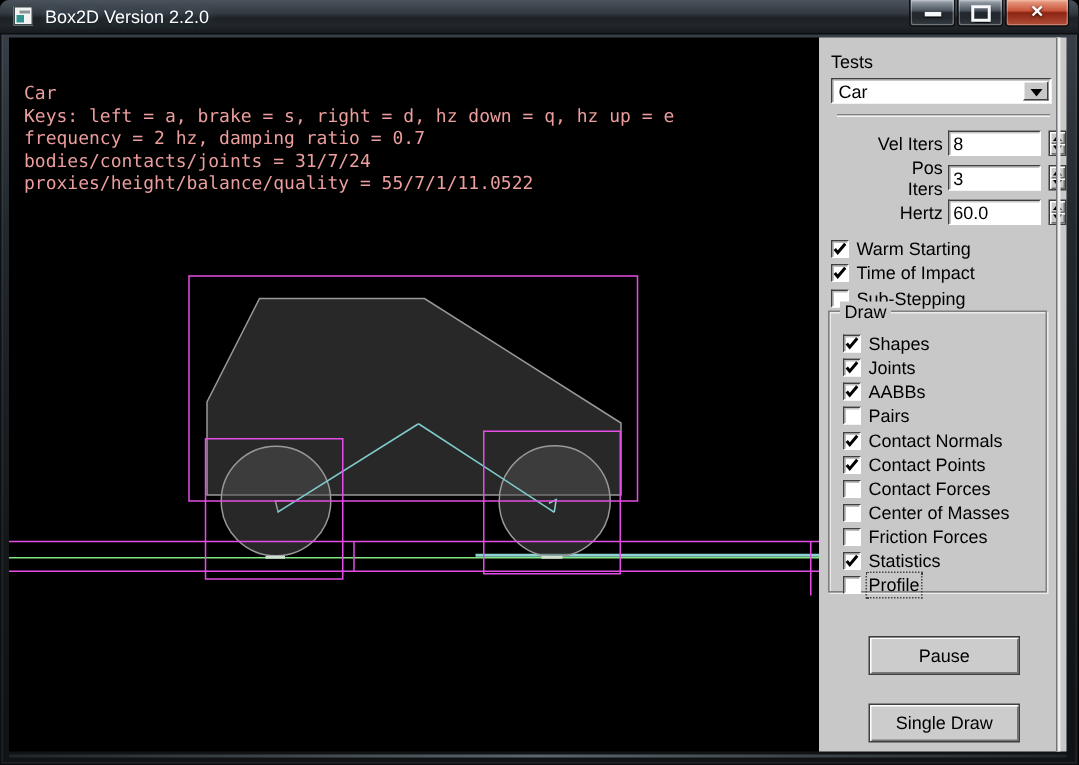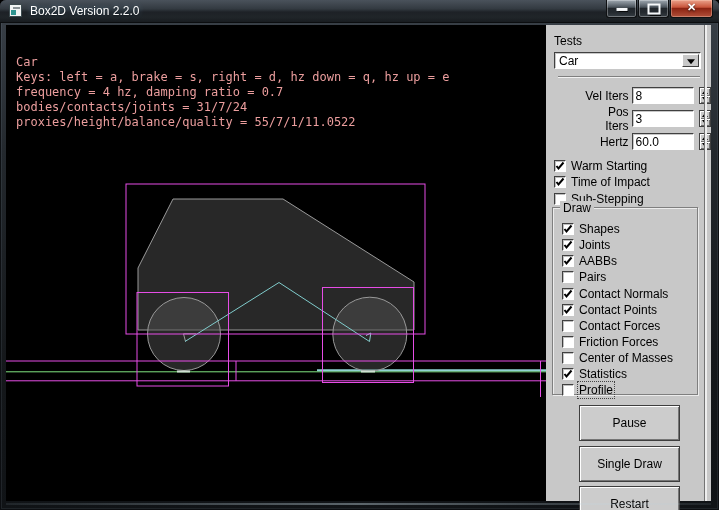--- a/index.html
+++ b/index.html
@@ -60,23 +60,23 @@
     border:1px solid;border-color:#404040 #ffffff #ffffff #404040;box-shadow:inset 1px 1px 0 rgba(0,0,0,.25);}
   .cb svg{position:absolute;left:0;top:0;}
   .cblabel{margin-left:5px;white-space:nowrap;}
   .cblabel.focused{outline:1px dotted #444;outline-offset:1px;}
   .groupbox{position:absolute;left:6px;top:182px;width:146px;height:188px;box-sizing:border-box;
     border:1px solid #7f7f7f;box-shadow:inset 1px 1px 0 #ececec,1px 1px 0 #ececec;}
   .groupbox .gb-label{position:absolute;left:7px;top:-7px;background:#c8c8c8;padding:0 3px;}
   .gb-rows{position:absolute;left:9px;top:13px;}
   .gb-rows .cbrow{height:16.15px;}
   .buttons{position:absolute;left:33px;top:380px;}
-  .glui-btn{width:101px;height:36px;box-sizing:border-box;margin-bottom:4.7px;background:#cccccc;
+  .glui-btn{width:101px;height:26px;box-sizing:border-box;margin-bottom:4.7px;background:#cccccc;
     border:1px solid #3e3e3e;box-shadow:inset 1px 1px 0 #ffffff,inset -1px -1px 0 #767676;
-    display:flex;align-items:center;justify-content:center;cursor:default;}
+    display:flex;align-items:center;justify-content:center;cursor:default;margin-top:19px;}
   .bottom-gloss{position:absolute;left:6px;right:8px;top:503px;height:2px;
     background:linear-gradient(90deg,rgba(170,195,210,.10),rgba(205,225,235,.40) 50%,rgba(170,195,210,.10));}
 </style>
 </head>
 <body>
 
 <div class="window">
 
   <div class="titlebar">
     <div class="app-icon">
@@ -111,21 +111,21 @@
         <line x1="177" y1="371.5" x2="190" y2="371.5" fill="none" stroke="#cfe0d2" stroke-width="2"></line>
         <line x1="361" y1="371.5" x2="375" y2="371.5" fill="none" stroke="#cfe0d2" stroke-width="2"></line>
         <rect x="126" y="184" width="299" height="150" fill="none" stroke="#e64de6" stroke-width="1"></rect>
         <rect x="137" y="292.5" width="91.5" height="93.5" fill="none" stroke="#e64de6" stroke-width="1"></rect>
         <rect x="322.5" y="287.5" width="91" height="95" fill="none" stroke="#e64de6" stroke-width="1"></rect>
         <line x1="6" y1="361" x2="546" y2="361" fill="none" stroke="#e64de6" stroke-width="1"></line>
         <line x1="6" y1="380.8" x2="546" y2="380.8" fill="none" stroke="#e64de6" stroke-width="1"></line>
         <line x1="236" y1="361" x2="236" y2="380.8" fill="none" stroke="#e64de6" stroke-width="1"></line>
         <line x1="540.5" y1="361" x2="540.5" y2="397" fill="none" stroke="#e64de6" stroke-width="1"></line>
       </svg>
-    <div class="stats" id="stats" style="color: rgb(236, 158, 158);"><div>Car</div><div>Keys: left = a, brake = s, right = d, hz down = q, hz up = e</div><div>frequency = 4 hz, damping ratio = 0.7</div><div>bodies/contacts/joints = 31/7/24</div><div>proxies/height/balance/quality = 55/7/1/11.0522</div></div>
+    <div class="stats" id="stats" style="color: rgb(236, 158, 158);"><div>Car</div><div>Keys: left = a, brake = s, right = d, hz down = q, hz up = e</div><div>frequency = 2 hz, damping ratio = 0.7</div><div>bodies/contacts/joints = 31/7/24</div><div>proxies/height/balance/quality = 55/7/1/11.0522</div></div>
   </div>
 
   <div class="panel">
     <div class="lbl-tests">Tests</div>
     <div class="dropdown">
       <span class="val">Car</span>
       <span class="dd-btn">
           <span class="dd-arrow"></span>
         </span>
     </div>
@@ -236,25 +236,25 @@
               </svg>
             </span>
             <span class="cblabel">Contact Points</span>
           </div>
           <div class="cbrow">
             <span class="cb"></span>
             <span class="cblabel">Contact Forces</span>
           </div>
           <div class="cbrow">
             <span class="cb"></span>
+            <span class="cblabel">Center of Masses</span>
+          </div>
+          <div class="cbrow">
+            <span class="cb"></span>
             <span class="cblabel">Friction Forces</span>
-          </div>
-          <div class="cbrow">
-            <span class="cb"></span>
-            <span class="cblabel">Center of Masses</span>
           </div>
           <div class="cbrow">
             <span class="cb">
               <svg width="10" height="10">
                 <polyline points="1.5,5 3.5,7.5 8.5,1.5" fill="none" stroke="#000" stroke-width="2"></polyline>
               </svg>
             </span>
             <span class="cblabel">Statistics</span>
           </div>
           <div class="cbrow">

